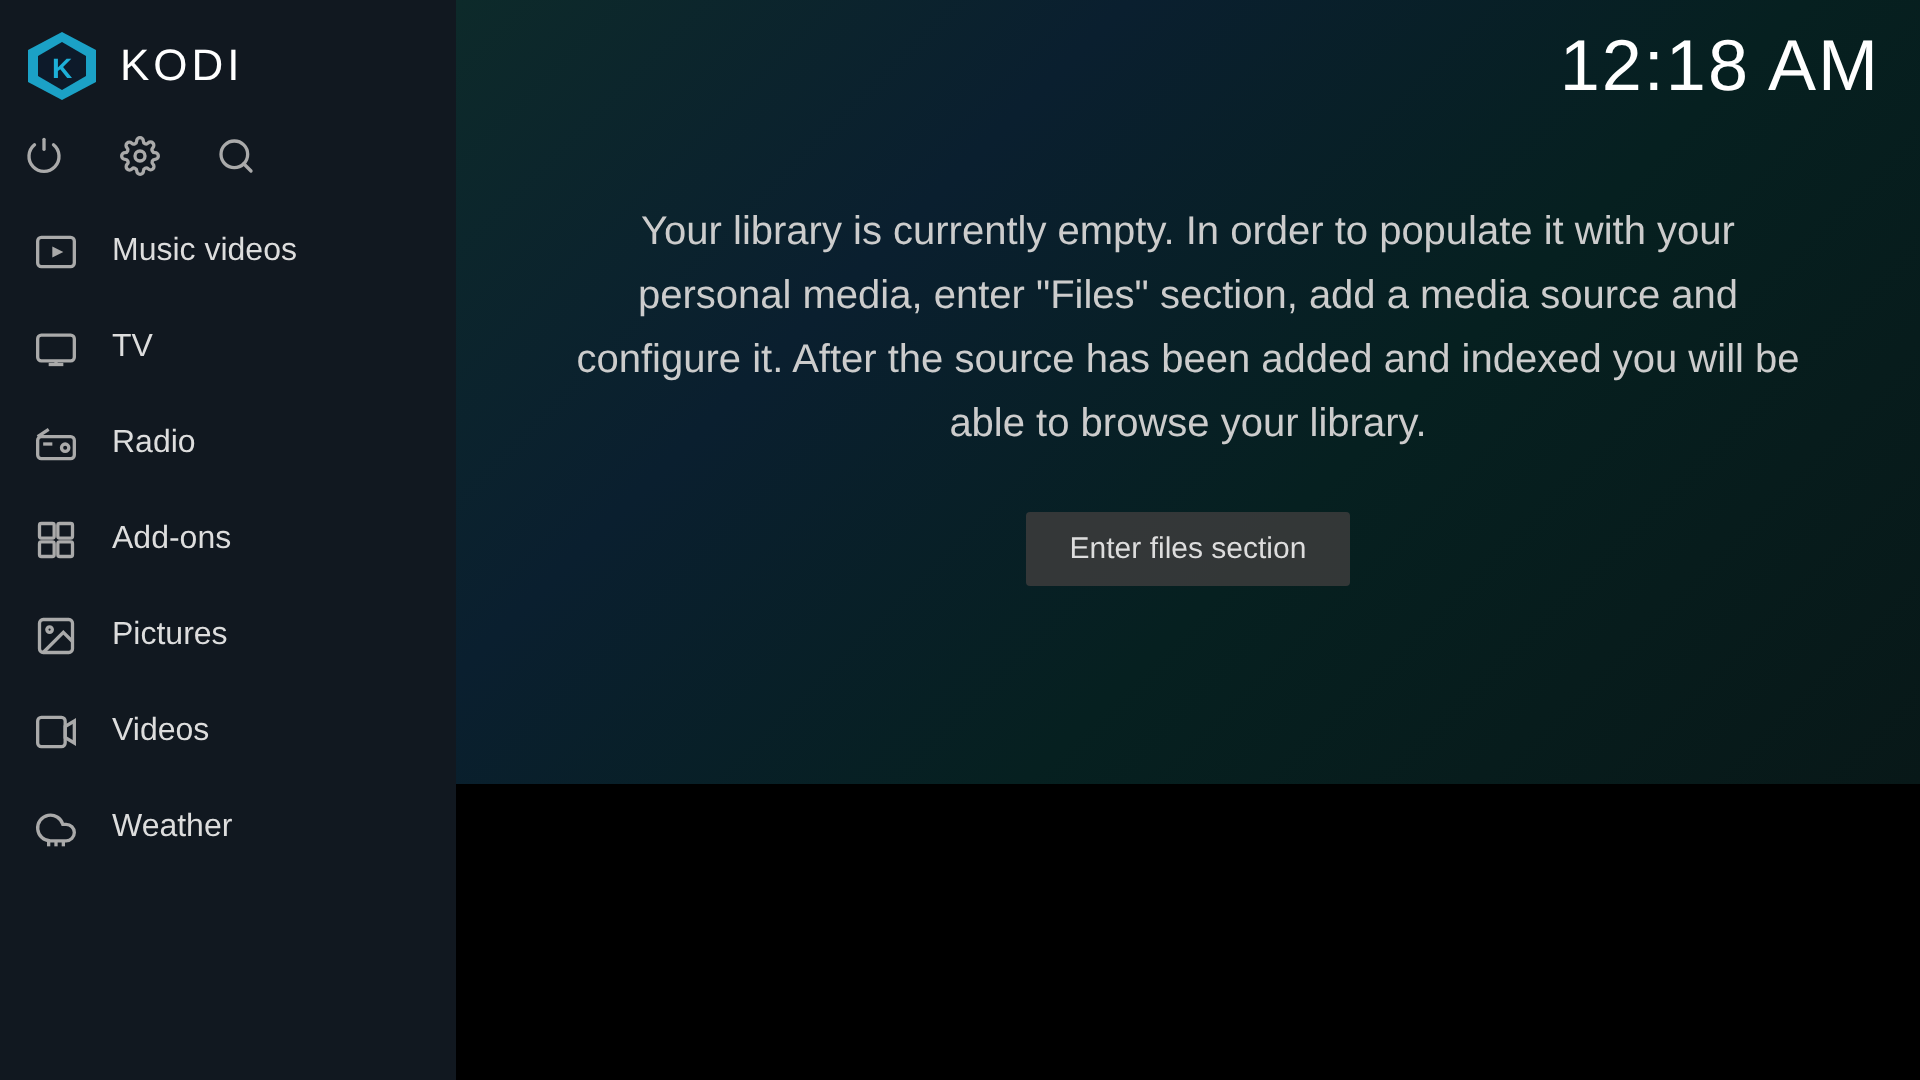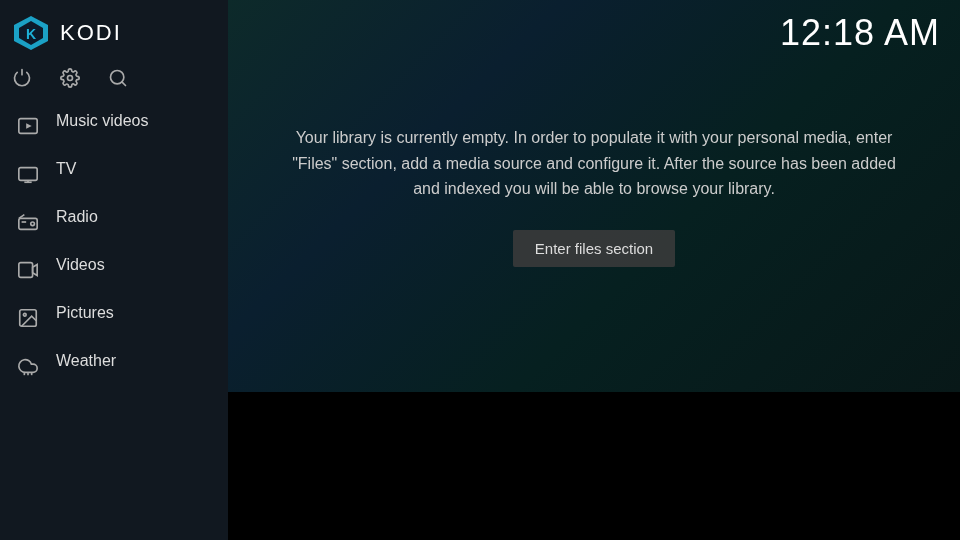--- a/index.html
+++ b/index.html
@@ -57,21 +57,21 @@
     }
 
     #nav-menu {
       flex: 1;
       display: flex;
       flex-direction: column;
     }
 
     .nav-item {
       display: flex;
-      align-items: flex-start;
+      align-items: center;
       padding: 10px 14px;
       gap: 14px;
       cursor: pointer;
       color: #ccc;
       font-size: 16px;
     }
     .nav-item .nav-icon {
       width: 28px;
       height: 28px;
       flex-shrink: 0;
@@ -110,21 +110,21 @@
       display: flex;
       flex-direction: column;
       align-items: center;
       justify-content: center;
       padding: 40px 60px;
       text-align: center;
     }
 
     #empty-library-message {
       color: #ccc;
-      font-size: 16px;
+      font-size: 20px;
       line-height: 1.6;
       max-width: 660px;
       margin-bottom: 28px;
     }
 
     #action-buttons {
       display: flex;
       gap: 10px;
     }
 
@@ -205,40 +205,51 @@
         <svg width="22" height="22" viewBox="0 0 24 24" fill="none" stroke="#aaa" stroke-width="1.8">
           <rect x="2" y="8" width="20" height="12" rx="2"></rect>
           <circle cx="17" cy="14" r="2"></circle>
           <line x1="2" y1="8" x2="8" y2="4"></line>
           <line x1="5" y1="12" x2="10" y2="12"></line>
         </svg>
       </span>
       <span class="nav-label">Radio</span>
     </div>
 
-
-    <div class="nav-item">
-      <span class="nav-icon">
-        <svg width="22" height="22" viewBox="0 0 24 24" fill="none" stroke="#aaa" stroke-width="1.8">
-          <rect x="2" y="4" width="15" height="16" rx="2"></rect>
-          <polygon points="17,9 22,6 22,18 17,15" fill="none" stroke="#aaa" stroke-width="1.8"></polygon>
-        </svg>
-      </span>
-      <span class="nav-label">Videos</span>
+    <div class="nav-item">
+      <span class="nav-icon">
+        <svg width="22" height="22" viewBox="0 0 24 24" fill="none" stroke="#aaa" stroke-width="1.8">
+          <rect x="3" y="3" width="8" height="8" rx="1"></rect>
+          <rect x="13" y="3" width="8" height="8" rx="1"></rect>
+          <rect x="3" y="13" width="8" height="8" rx="1"></rect>
+          <rect x="13" y="13" width="8" height="8" rx="1"></rect>
+        </svg>
+      </span>
+      <span class="nav-label">Add-ons</span>
     </div>
 
     <div class="nav-item">
       <span class="nav-icon">
         <svg width="22" height="22" viewBox="0 0 24 24" fill="none" stroke="#aaa" stroke-width="1.8">
           <rect x="3" y="3" width="18" height="18" rx="2"></rect>
           <circle cx="8.5" cy="8.5" r="1.5"></circle>
           <polyline points="21,15 16,10 5,21"></polyline>
         </svg>
       </span>
       <span class="nav-label">Pictures</span>
+    </div>
+
+    <div class="nav-item">
+      <span class="nav-icon">
+        <svg width="22" height="22" viewBox="0 0 24 24" fill="none" stroke="#aaa" stroke-width="1.8">
+          <rect x="2" y="4" width="15" height="16" rx="2"></rect>
+          <polygon points="17,9 22,6 22,18 17,15" fill="none" stroke="#aaa" stroke-width="1.8"></polygon>
+        </svg>
+      </span>
+      <span class="nav-label">Videos</span>
     </div>
 
 
     <div class="nav-item">
       <span class="nav-icon">
         <svg width="22" height="22" viewBox="0 0 24 24" fill="none" stroke="#aaa" stroke-width="1.8">
           <path d="M17.5 19H9a7 7 0 1 1 6.71-9h1.79a4.5 4.5 0 1 1 0 9z"></path>
           <line x1="8" y1="19" x2="8" y2="22"></line>
           <line x1="12" y1="19" x2="12" y2="22"></line>
           <line x1="16" y1="19" x2="16" y2="22"></line>

